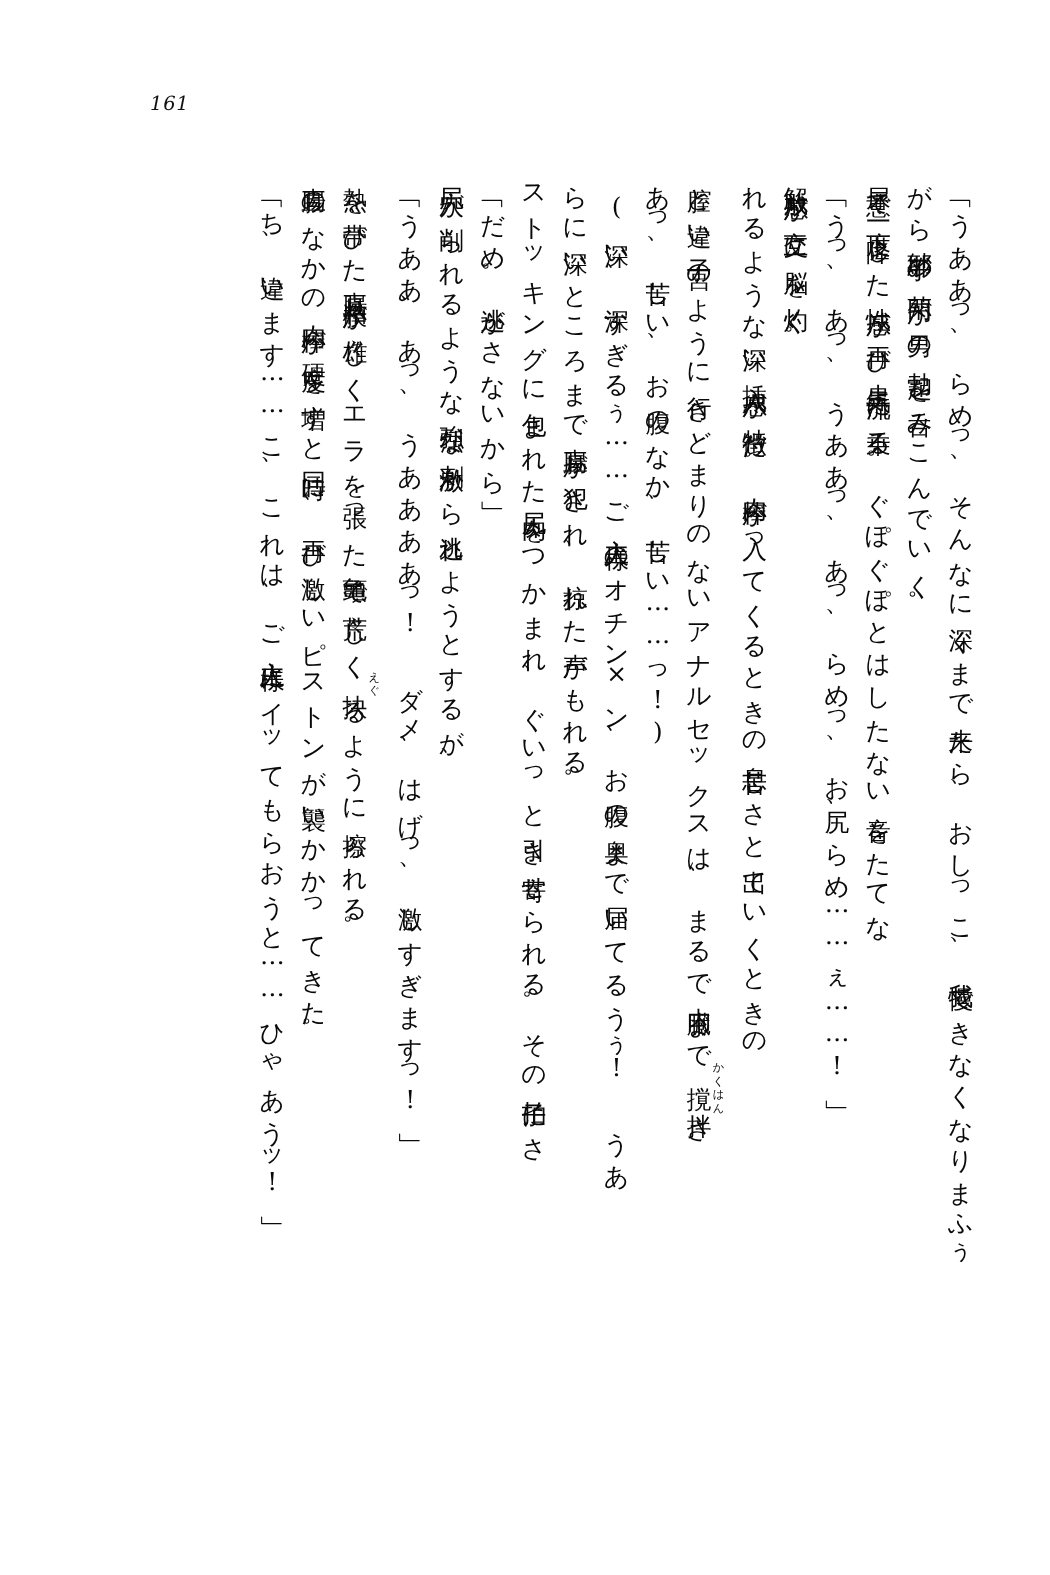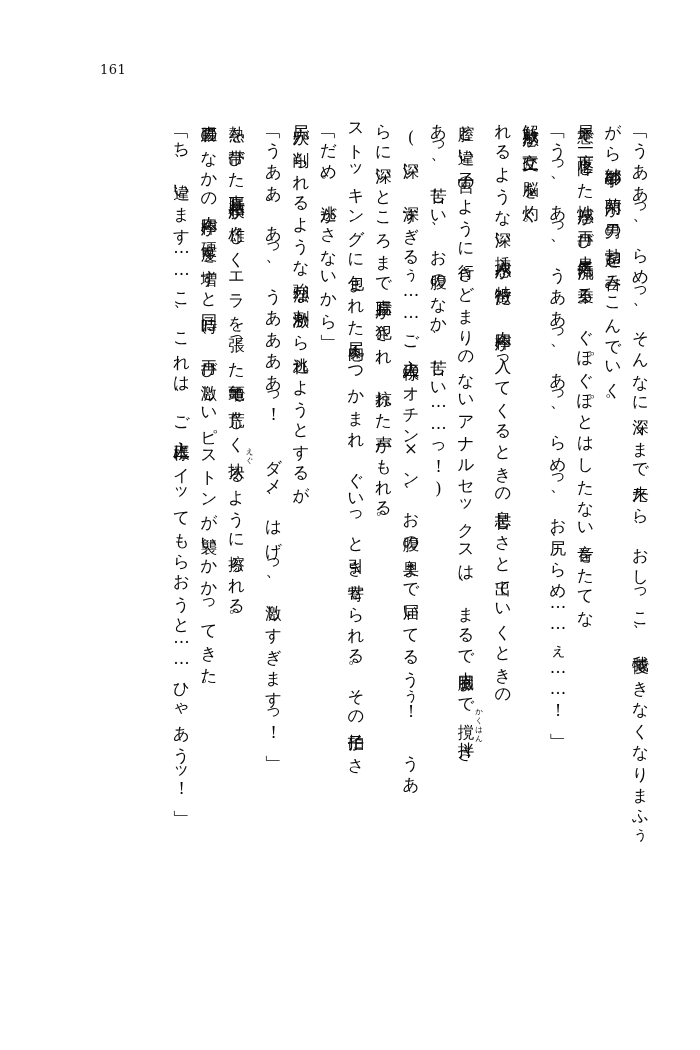--- a/index.html
+++ b/index.html
@@ -24,20 +24,21 @@
   }
 
   .page-number {
     position: absolute;
     left: 100px;
     top: 62px;
     font-size: 13px;
     font-family: "DejaVu Serif", "Liberation Serif", serif;
     letter-spacing: 0.5px;
     color: #111111;
+    font-style: italic;
   }
 
   
   .body-text {
     position: absolute;
     top: 112px;
     right: 52px;
     height: 880px;
     display: flex;
     flex-direction: row;

